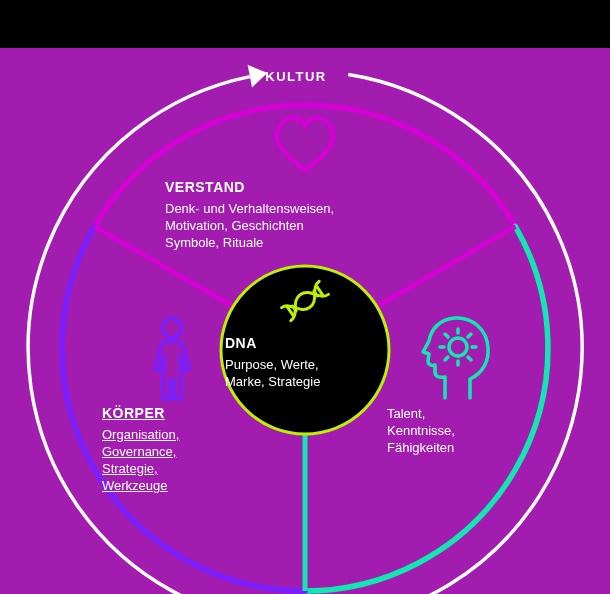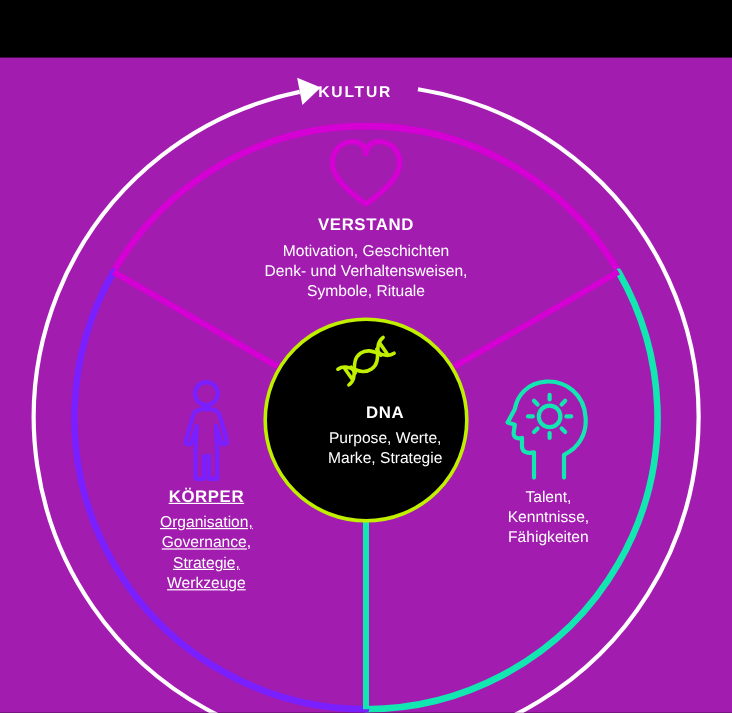--- a/index.html
+++ b/index.html
@@ -18,21 +18,21 @@
     background: #a21caf;
     margin-top: 48px;
   }
   svg.diagram {
     position: absolute;
     left: 0;
     top: 0;
   }
   .block {
     position: absolute;
-    text-align: center;
+    text-align: left;
     color: #ffffff;
   }
   .block .title {
     font-weight: bold;
     font-size: 14px;
     letter-spacing: 0.5px;
     margin-bottom: 5px;
   }
   .block .line {
     font-size: 13px;
@@ -101,26 +101,26 @@
       <line x1="468" y1="289" x2="471" y2="286"></line>
       <line x1="448" y1="309" x2="445" y2="312"></line>
       <line x1="468" y1="309" x2="471" y2="312"></line>
     </g>
   </svg>
 
   <div class="kultur">KULTUR</div>
 
   <div class="block" style="left:165px; top:131px; width:280px;">
     <div class="title">VERSTAND</div>
+    <div class="line">Denk- und Verhaltensweisen,</div>
     <div class="line">Motivation, Geschichten</div>
-    <div class="line">Denk- und Verhaltensweisen,</div>
     <div class="line">Symbole, Rituale</div>
   </div>
 
-  <div class="block" style="left:241px; top:287px; width:160px;">
+  <div class="block" style="left:225px; top:287px; width:160px;">
     <div class="title">DNA</div>
     <div class="line">Purpose, Werte,</div>
     <div class="line">Marke, Strategie</div>
   </div>
 
   <div class="block" style="left:102px; top:357px; width:140px;text-decoration:underline;">
     <div class="title">KÖRPER</div>
     <div class="line">Organisation,</div>
     <div class="line">Governance,</div>
     <div class="line">Strategie,</div>

